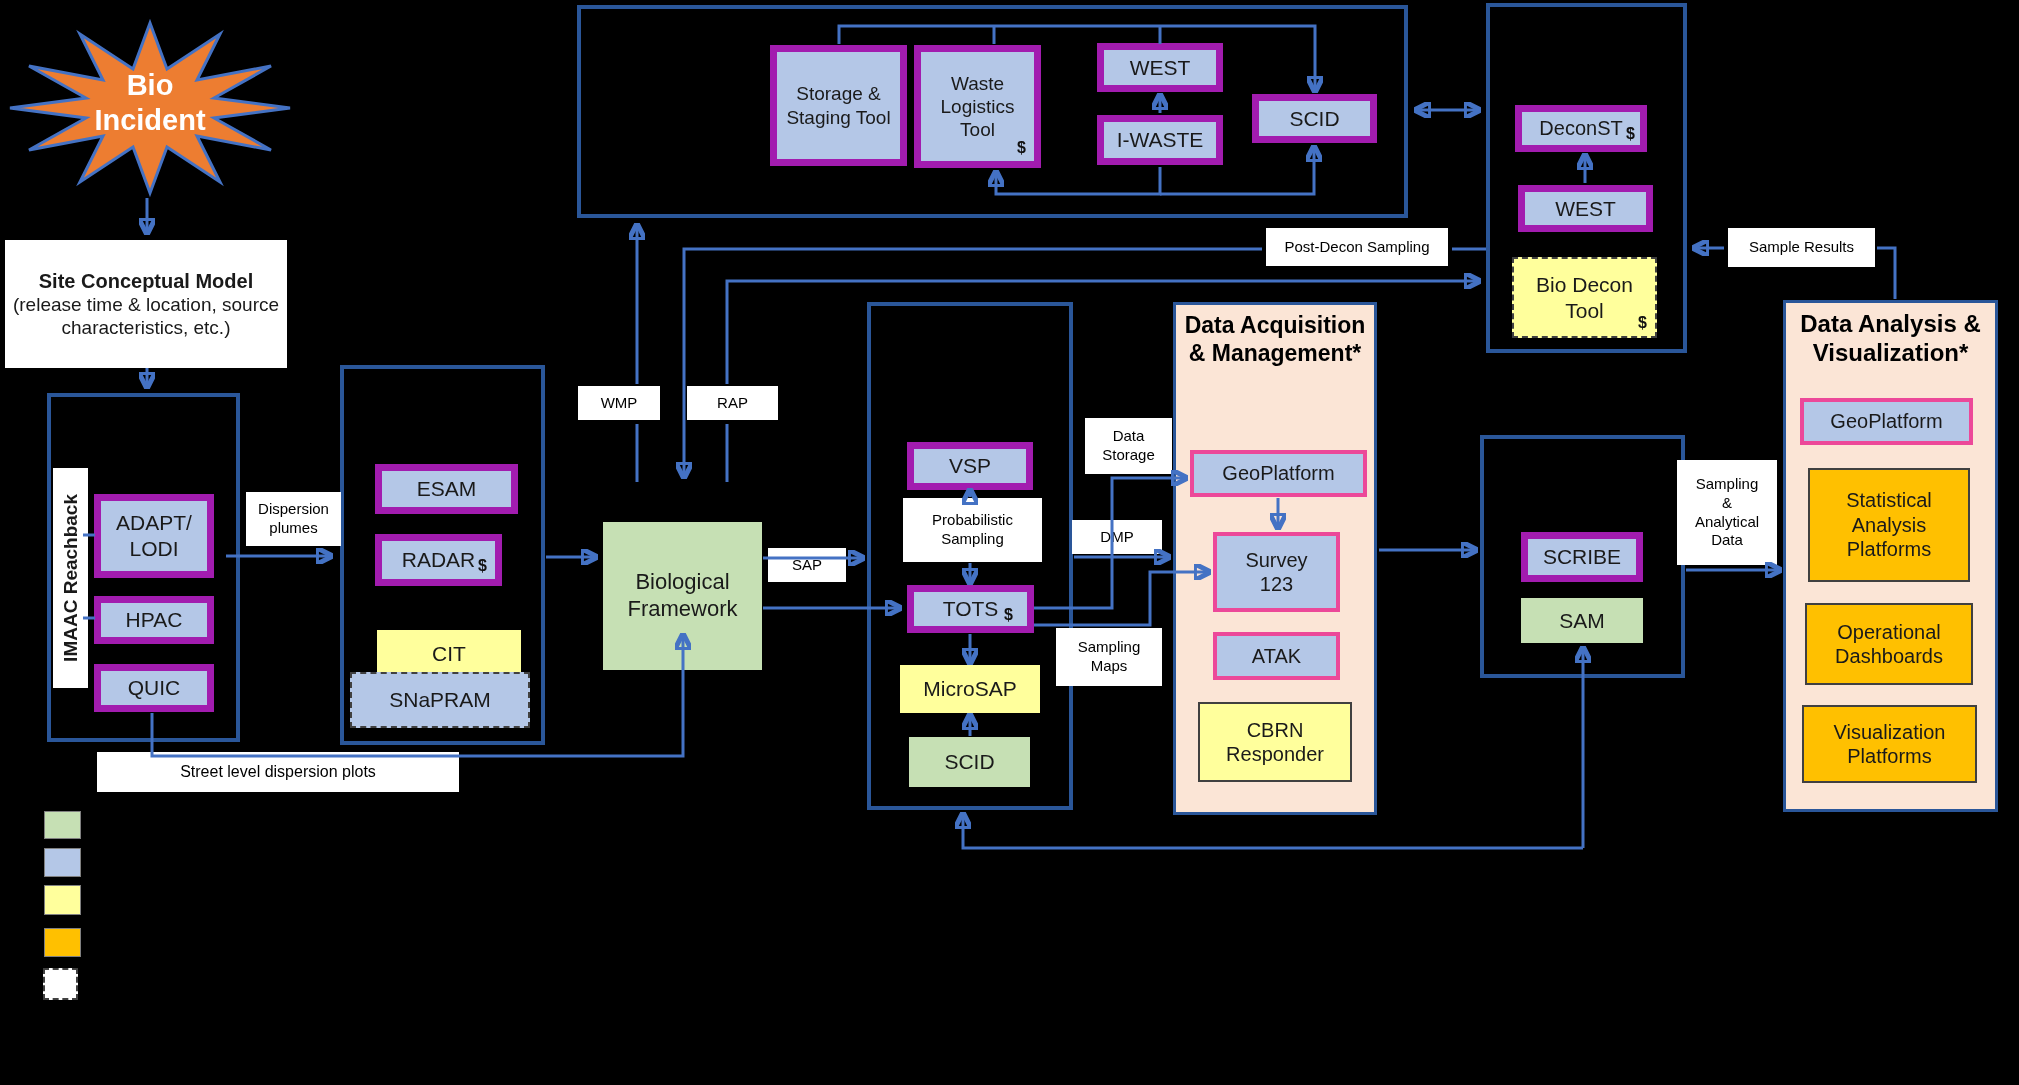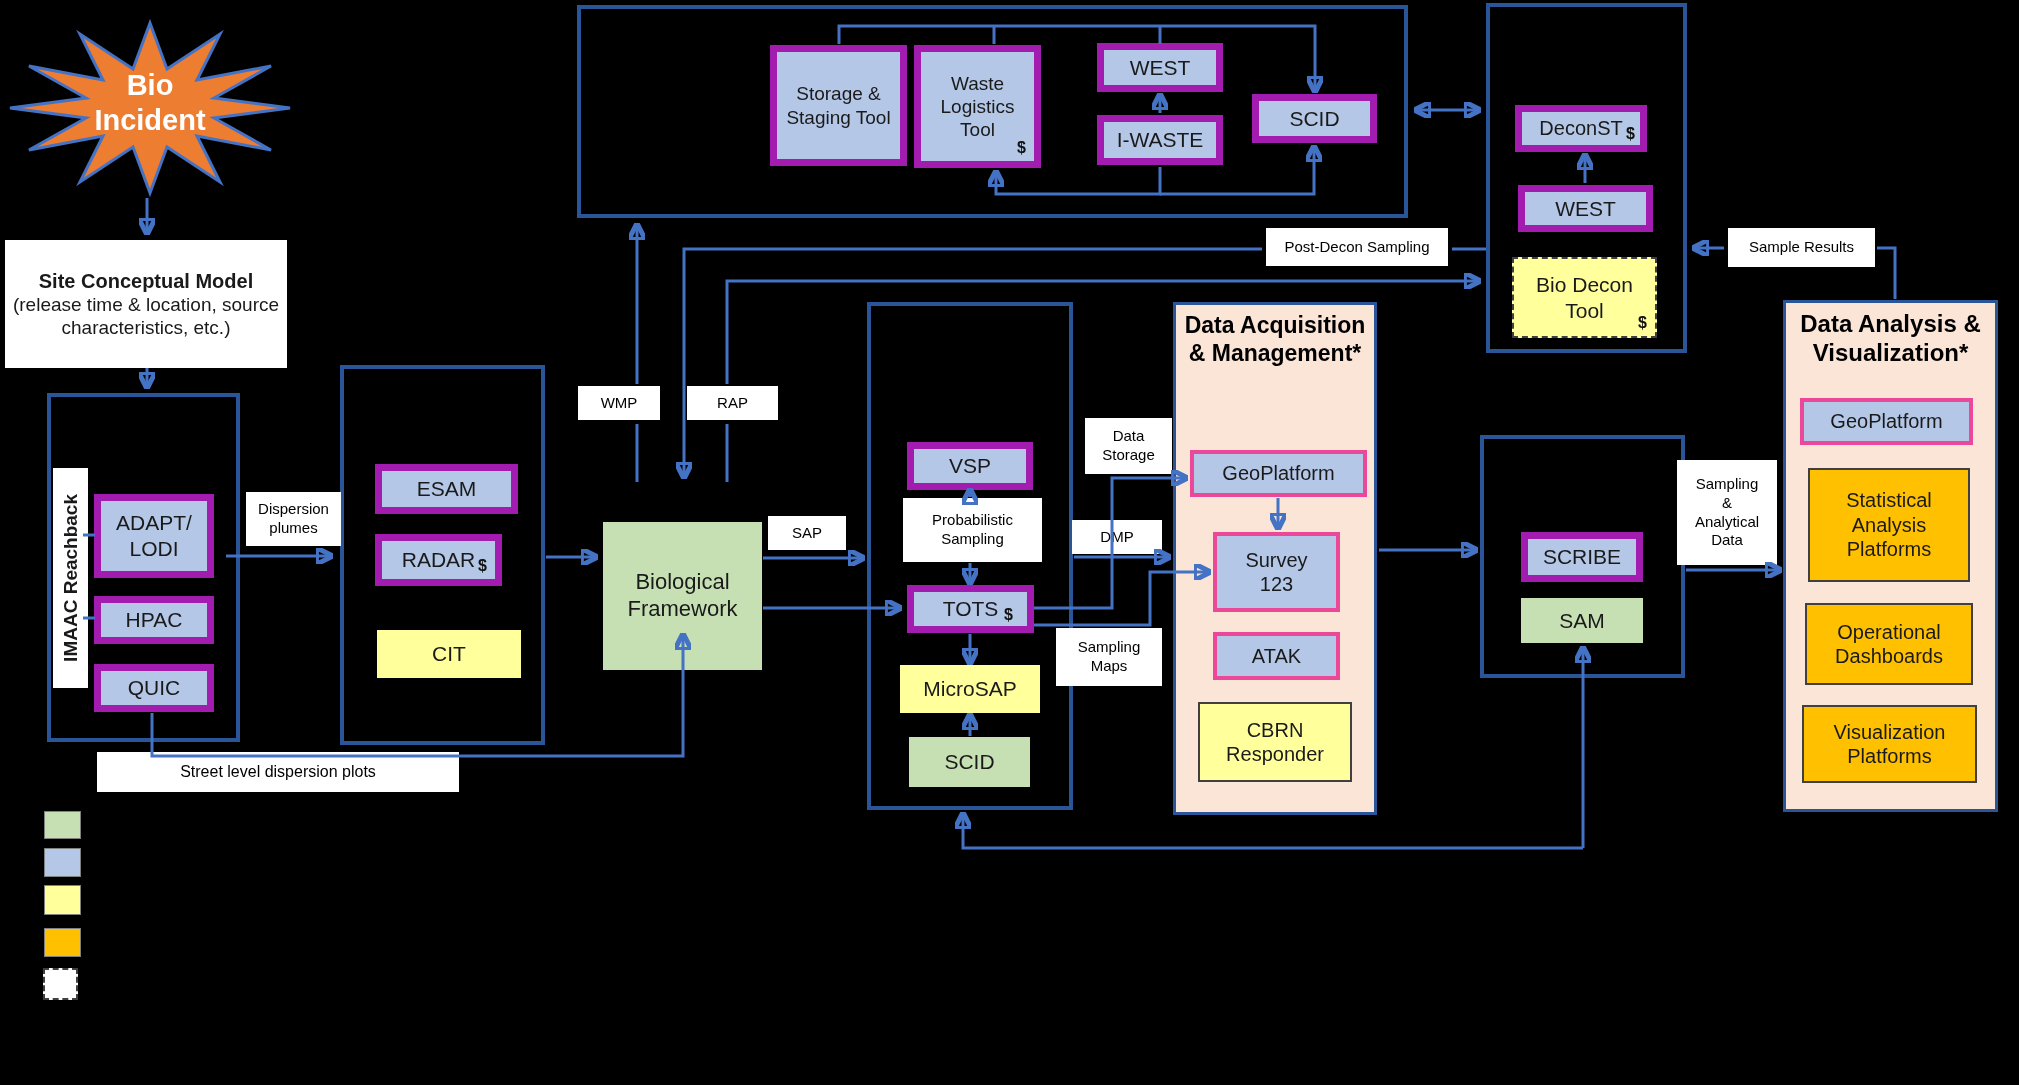--- a/index.html
+++ b/index.html
@@ -52,20 +52,21 @@
   <div class="node blue" style="left:94px;top:596px;width:120px;height:48px;font-size:21px;">HPAC</div>
   <div class="node blue" style="left:94px;top:664px;width:120px;height:48px;font-size:21px;">QUIC</div>
 
   <div class="group" style="left:340px;top:365px;width:205px;height:380px;"></div>
   <div class="node blue" style="left:375px;top:464px;width:143px;height:50px;font-size:21px;">ESAM</div>
   <div class="node blue" style="left:375px;top:534px;width:127px;height:52px;font-size:21px;">
     <span>RADAR</span>
     <span class="dollar">$</span>
   </div>
   <div class="node yellow" style="left:377px;top:630px;width:144px;height:48px;font-size:21px;">CIT</div>
+  <div class="node blue dashed" style="left:350px;top:672px;width:180px;height:56px;font-size:21px;">SNaPRAM</div>
 
   <div class="node green pre" style="left:603px;top:482px;width:159px;height:148px;font-size:22px;margin-top:40px;">Biological
 Framework</div>
 
   <div class="group" style="left:577px;top:5px;width:831px;height:213px;"></div>
   <div class="node blue" style="left:770px;top:45px;width:137px;height:121px;padding:4px;">Storage &amp; Staging Tool</div>
   <div class="node blue" style="left:914px;top:45px;width:127px;height:123px;padding:20px;">
     <span>Waste Logistics Tool</span>
     <span class="dollar">$</span>
   </div>
@@ -114,21 +115,21 @@
 
   <div class="swatch" style="left:44px;top:811px;width:37px;height:28px;background:#C6E0B4;border:1px solid #808080;"></div>
   <div class="swatch" style="left:44px;top:848px;width:37px;height:29px;background:#B4C7E7;border:1px solid #808080;"></div>
   <div class="swatch" style="left:44px;top:885px;width:37px;height:30px;background:#FFFF9C;border:1px solid #808080;"></div>
   <div class="swatch" style="left:44px;top:928px;width:37px;height:29px;background:#FFC000;border:1px solid #808080;"></div>
   <div class="swatch" style="left:43px;top:968px;width:35px;height:32px;background:#FFFFFF;border:2px dashed #404040;"></div>
 
   <div class="wlabel" style="left:246px;top:492px;width:95px;height:54px;padding:2px;">Dispersion plumes</div>
   <div class="wlabel" style="left:578px;top:386px;width:82px;height:34px;">WMP</div>
   <div class="wlabel" style="left:687px;top:386px;width:91px;height:34px;">RAP</div>
-  <div class="wlabel" style="left:768px;top:516px;width:78px;height:34px;">SAP</div>
+  <div class="wlabel" style="left:768px;top:548px;width:78px;height:34px;">SAP</div>
   <div class="wlabel" style="left:97px;top:752px;width:362px;height:40px;font-size:16px;">Street level dispersion plots</div>
   <div class="wlabel" style="left:903px;top:498px;width:139px;height:64px;padding:2px;">Probabilistic Sampling</div>
   <div class="wlabel" style="left:1085px;top:418px;width:87px;height:56px;padding:2px;">Data Storage</div>
   <div class="wlabel" style="left:1072px;top:520px;width:90px;height:34px;">DMP</div>
   <div class="wlabel" style="left:1056px;top:628px;width:106px;height:58px;padding:2px;">Sampling Maps</div>
   <div class="wlabel" style="left:1266px;top:228px;width:182px;height:38px;">Post-Decon Sampling</div>
   <div class="wlabel" style="left:1728px;top:228px;width:147px;height:39px;">Sample Results</div>
   <div class="wlabel pre" style="left:1677px;top:460px;width:100px;height:105px;">Sampling
 &amp;
 Analytical

